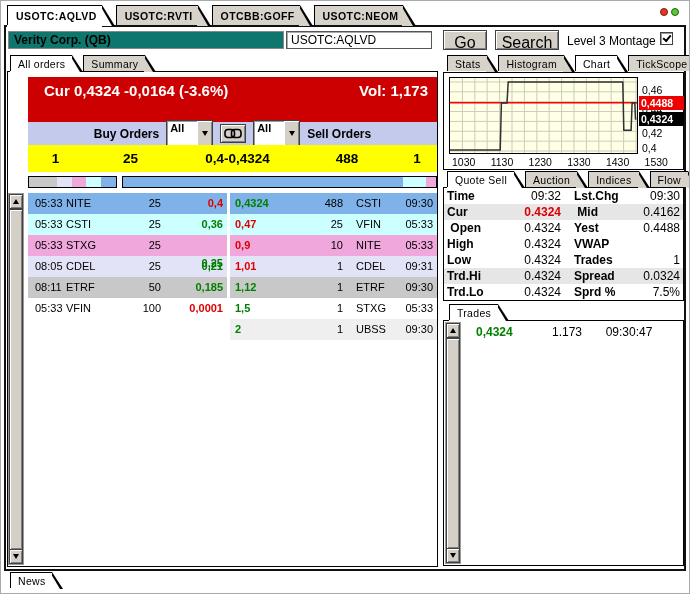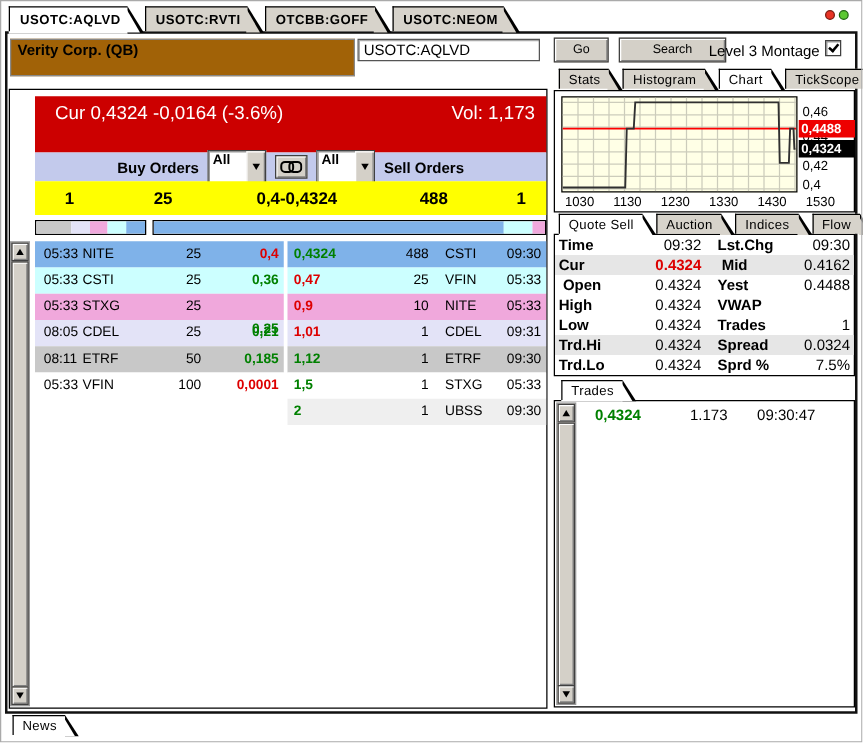--- a/index.html
+++ b/index.html
@@ -24,33 +24,33 @@
   .tabs-sm .tab::after{top:1px;right:-8px;border-bottom:15px solid #D7D3CB;border-right:9px solid transparent}
   .tabs-sm .tab.active::after{border-bottom-color:#fff}
   .tabs-sm .tab.active{box-shadow:0 1px 0 0 #fff}
 
   .dot{position:absolute;width:8px;height:8px;border-radius:50%}
   .dot.red{left:660px;top:8px;background:#E83425;border:1px solid #7a1a10}
   .dot.green{left:671px;top:8px;background:#5BC832;border:1px solid #1e6410}
 
   
   .main{position:absolute;left:4px;top:25px;width:682px;height:546px;border:2px solid #111;background:#fff}
-  .namefield{position:absolute;left:2px;top:4px;width:276px;height:30px;background:#a16207;border:1px solid #888;font-weight:bold;font-size:12px;line-height:16px;padding-left:5px}
+  .namefield{position:absolute;left:2px;top:4px;width:276px;height:18px;background:#0f766e;border:1px solid #888;font-weight:bold;font-size:12px;line-height:16px;padding-left:5px}
   .syminput{position:absolute;left:280px;top:4px;width:146px;height:18px;background:#fff;border:1px solid #555;box-shadow:inset 1px 1px 0 #aaa;font-size:12px;line-height:16px;padding-left:4px}
-  .btn{position:absolute;height:20px;background:#D4D0C8;border:1px solid #404040;box-shadow:inset 1px 1px 0 #fff,inset -1px -1px 0 #808080;font-size:10px;text-align:center;padding-top:3px;cursor:default}
+  .btn{position:absolute;height:20px;background:#D4D0C8;border:1px solid #404040;box-shadow:inset 1px 1px 0 #fff,inset -1px -1px 0 #808080;font-size:16px;text-align:center;padding-top:3px;cursor:default}
   .btn.go{left:437px;top:3px;width:44px}
-  .btn.search{left:489px;top:3px;width:86px}
+  .btn.search{left:489px;top:3px;width:64px}
   .l3label{position:absolute;left:561px;top:7px;font-size:12px}
   .cb{position:absolute;left:654px;top:5px;width:13px;height:13px;background:#fff;border:1px solid #404040;box-shadow:inset 1px 1px 0 #999}
   .cb::after{content:"";position:absolute;left:2px;top:2px;width:6px;height:3px;border-left:2px solid #000;border-bottom:2px solid #000;transform:rotate(-50deg)}
 
   
   .mtabs{left:4px;top:28px}
   .mbox{position:absolute;left:1px;top:44px;width:431px;height:496px;border:1px solid #000;background:#fff}
-  .redhdr{position:absolute;left:20px;top:5px;width:409px;height:45px;background:#CC0000;color:#fff;font-weight:normal;font-size:15px;display:flex;justify-content:space-between;padding:5px 9px 0 16px}
+  .redhdr{position:absolute;left:20px;top:5px;width:409px;height:45px;background:#CC0000;color:#fff;font-weight:bold;font-size:15px;display:flex;justify-content:space-between;padding:5px 9px 0 16px}
   .filtrow{position:absolute;left:20px;top:50px;width:409px;height:23px;background:#C3CAEC;display:flex;align-items:center;justify-content:center;gap:7px;font-size:12px;font-weight:bold}
   .dd{display:inline-flex;width:47px;height:28px;background:#fff;border:1px solid #404040;box-shadow:inset 1px 1px 0 #999}
   .dd .v{flex:1;font-weight:bold;font-size:11px;line-height:15px;padding-left:3px}
   .dd .ab{width:15px;background:#D4D0C8;box-shadow:inset 1px 1px 0 #fff,inset -1px -1px 0 #808080;display:flex;align-items:center;justify-content:center}
   .tri-dn{width:0;height:0;border-left:3.5px solid transparent;border-right:3.5px solid transparent;border-top:5px solid #000}
   .tri-up{width:0;height:0;border-left:3.5px solid transparent;border-right:3.5px solid transparent;border-bottom:5px solid #000}
   .chainbtn{width:26px;height:19px;background:#D4D0C8;border:1px solid #404040;box-shadow:inset 1px 1px 0 #fff,inset -1px -1px 0 #808080;display:flex;align-items:center;justify-content:center}
   .yellowrow{position:absolute;left:20px;top:73px;width:409px;height:27px;background:#FFFF00;display:flex;align-items:center;font-weight:bold;font-size:13.5px}
   .yellowrow span{text-align:center}
   .y1{width:55px}.y2{width:95px}.ysp{flex:1}.y3{width:100px}.y4{width:40px}
@@ -115,20 +115,24 @@
 
 <div class="main">
 
   <div class="namefield">Verity Corp. (QB)</div>
   <div class="syminput">USOTC:AQLVD</div>
   <div class="btn go">Go</div>
   <div class="btn search">Search</div>
   <span class="l3label">Level 3 Montage</span>
   <span class="cb"></span>
 
+  <div class="tabrow tabs-sm mtabs">
+      <span class="tab active">All orders</span>
+      <span class="tab">Summary</span>
+    </div>
   <div class="mbox">
     <div class="redhdr">
       <span>Cur 0,4324 -0,0164 (-3.6%)</span>
       <span>Vol: 1,173</span>
     </div>
     <div class="filtrow">
       <span>Buy Orders</span>
       <span class="dd">
         <span class="v">All</span>
         <span class="ab">

